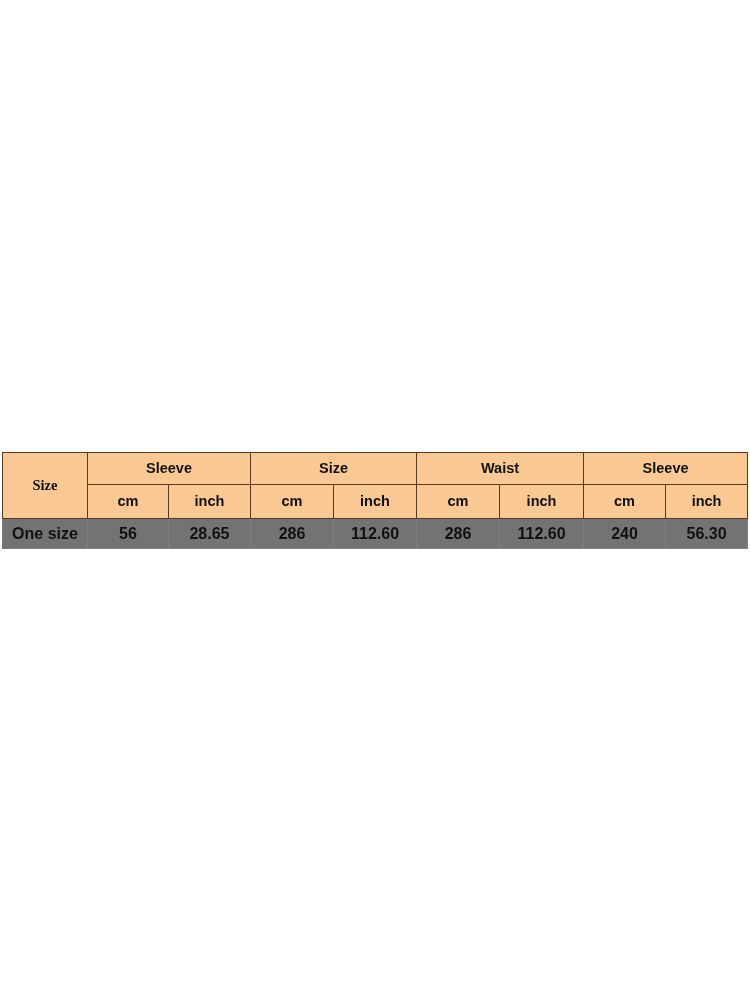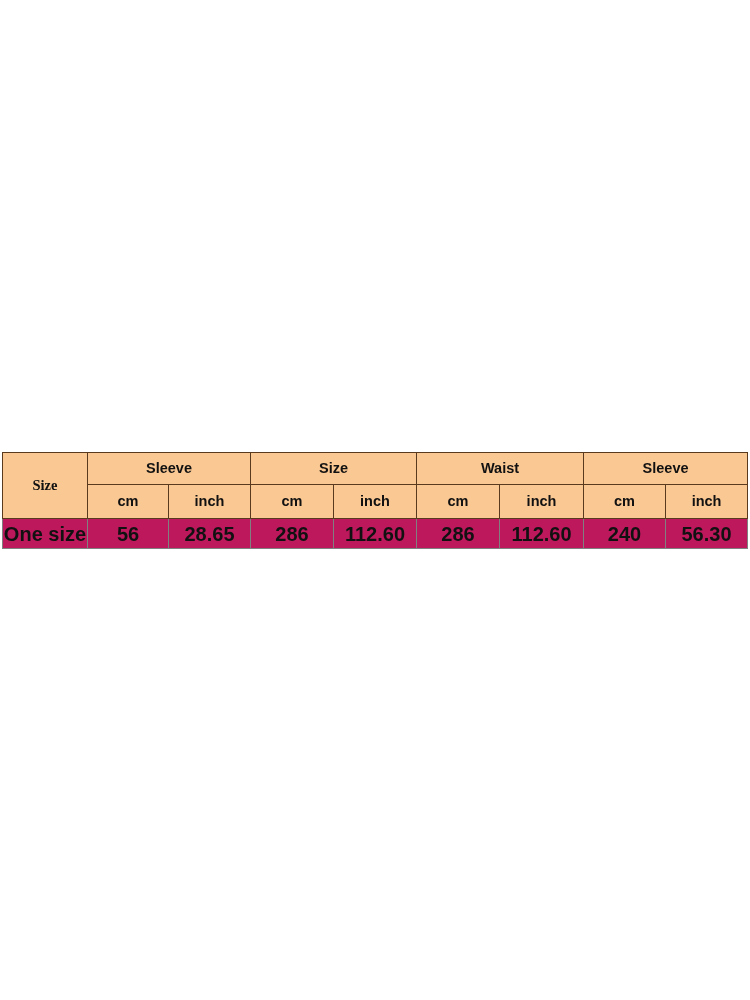--- a/index.html
+++ b/index.html
@@ -43,26 +43,26 @@
     padding: 0;
     line-height: 1.1;
   }
 
   th.group-head { height: 31px; margin-top: 12px; }
   th.unit-head  { height: 33px; }
   th.size-head  { height: 64px; font-size: 14.5px; font-family: Liberation Serif, serif; }
 
   
   table.size-chart td {
-    background: #be185d;
+    background: #737373;
     border: 1px solid #808080;
     border-top: 1px solid #5a3a1e;
     color: #111111;
     font-weight: bold;
-    font-size: 20px;
+    font-size: 16px;
     text-align: center;
     vertical-align: middle;
     height: 29px;
     padding: 0;
     line-height: 1.1;
   }
   td.size-label { font-size: 14.5px; }
 
   
   col.c-size  { width: 85px; }

